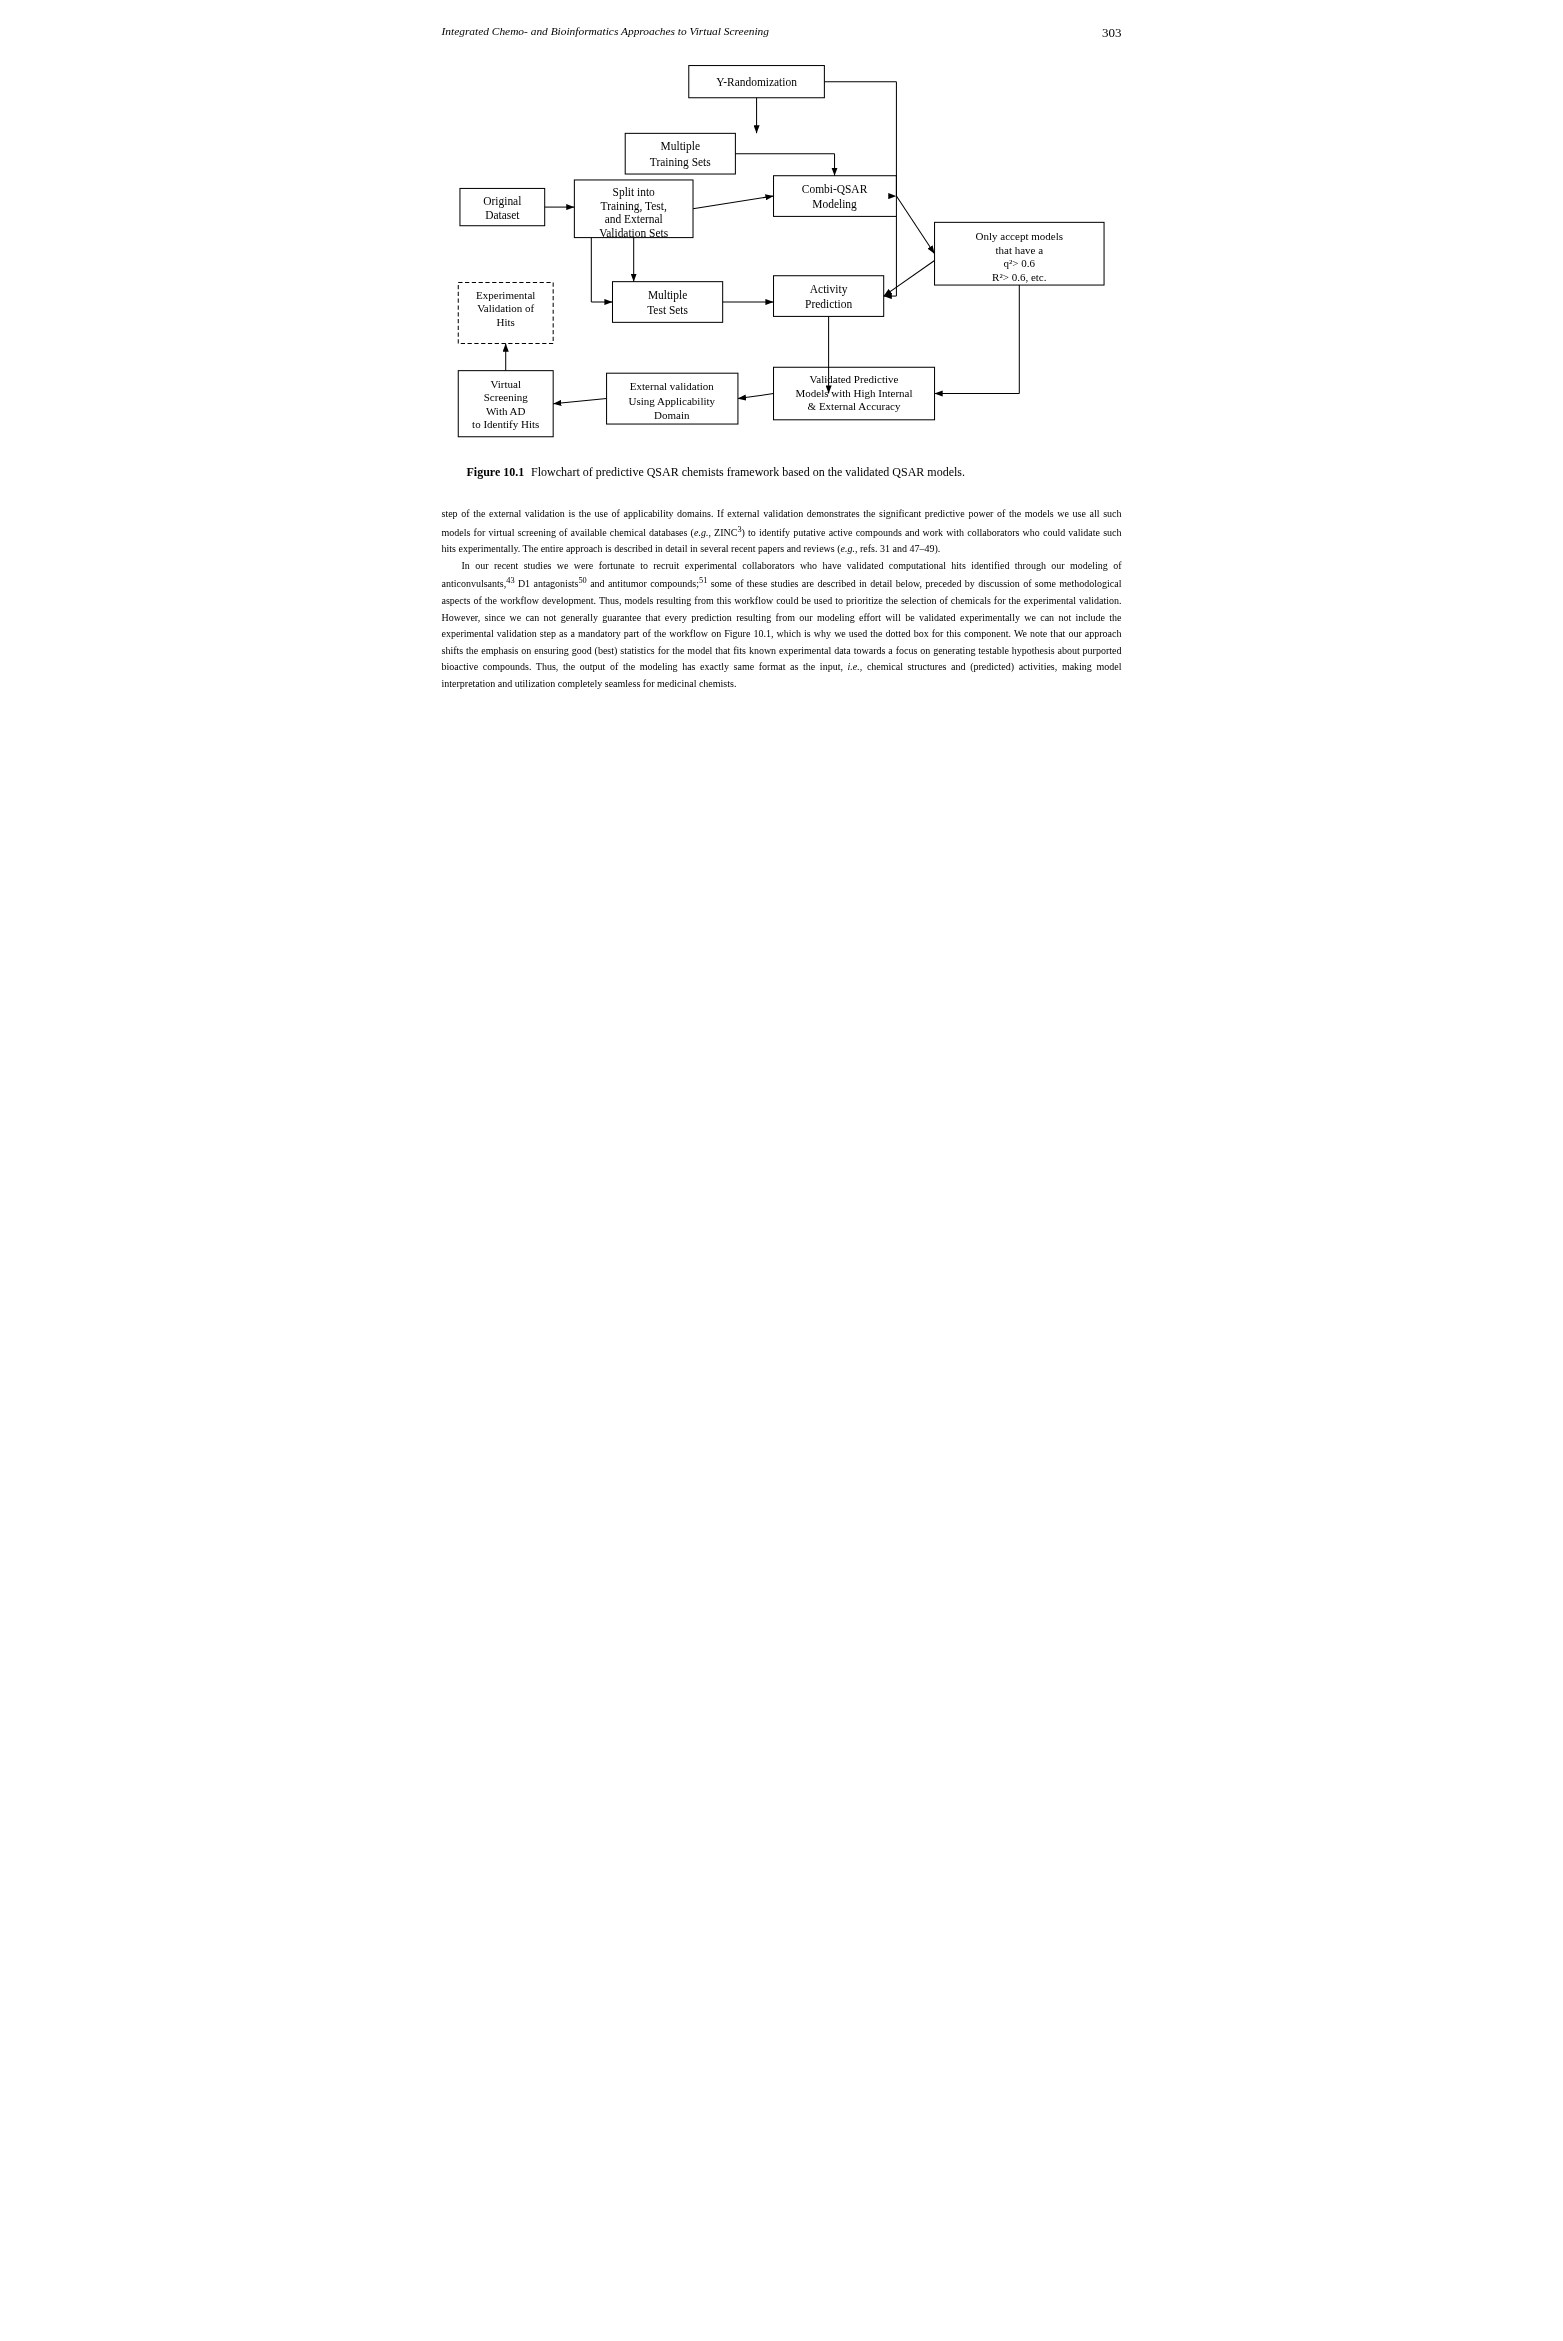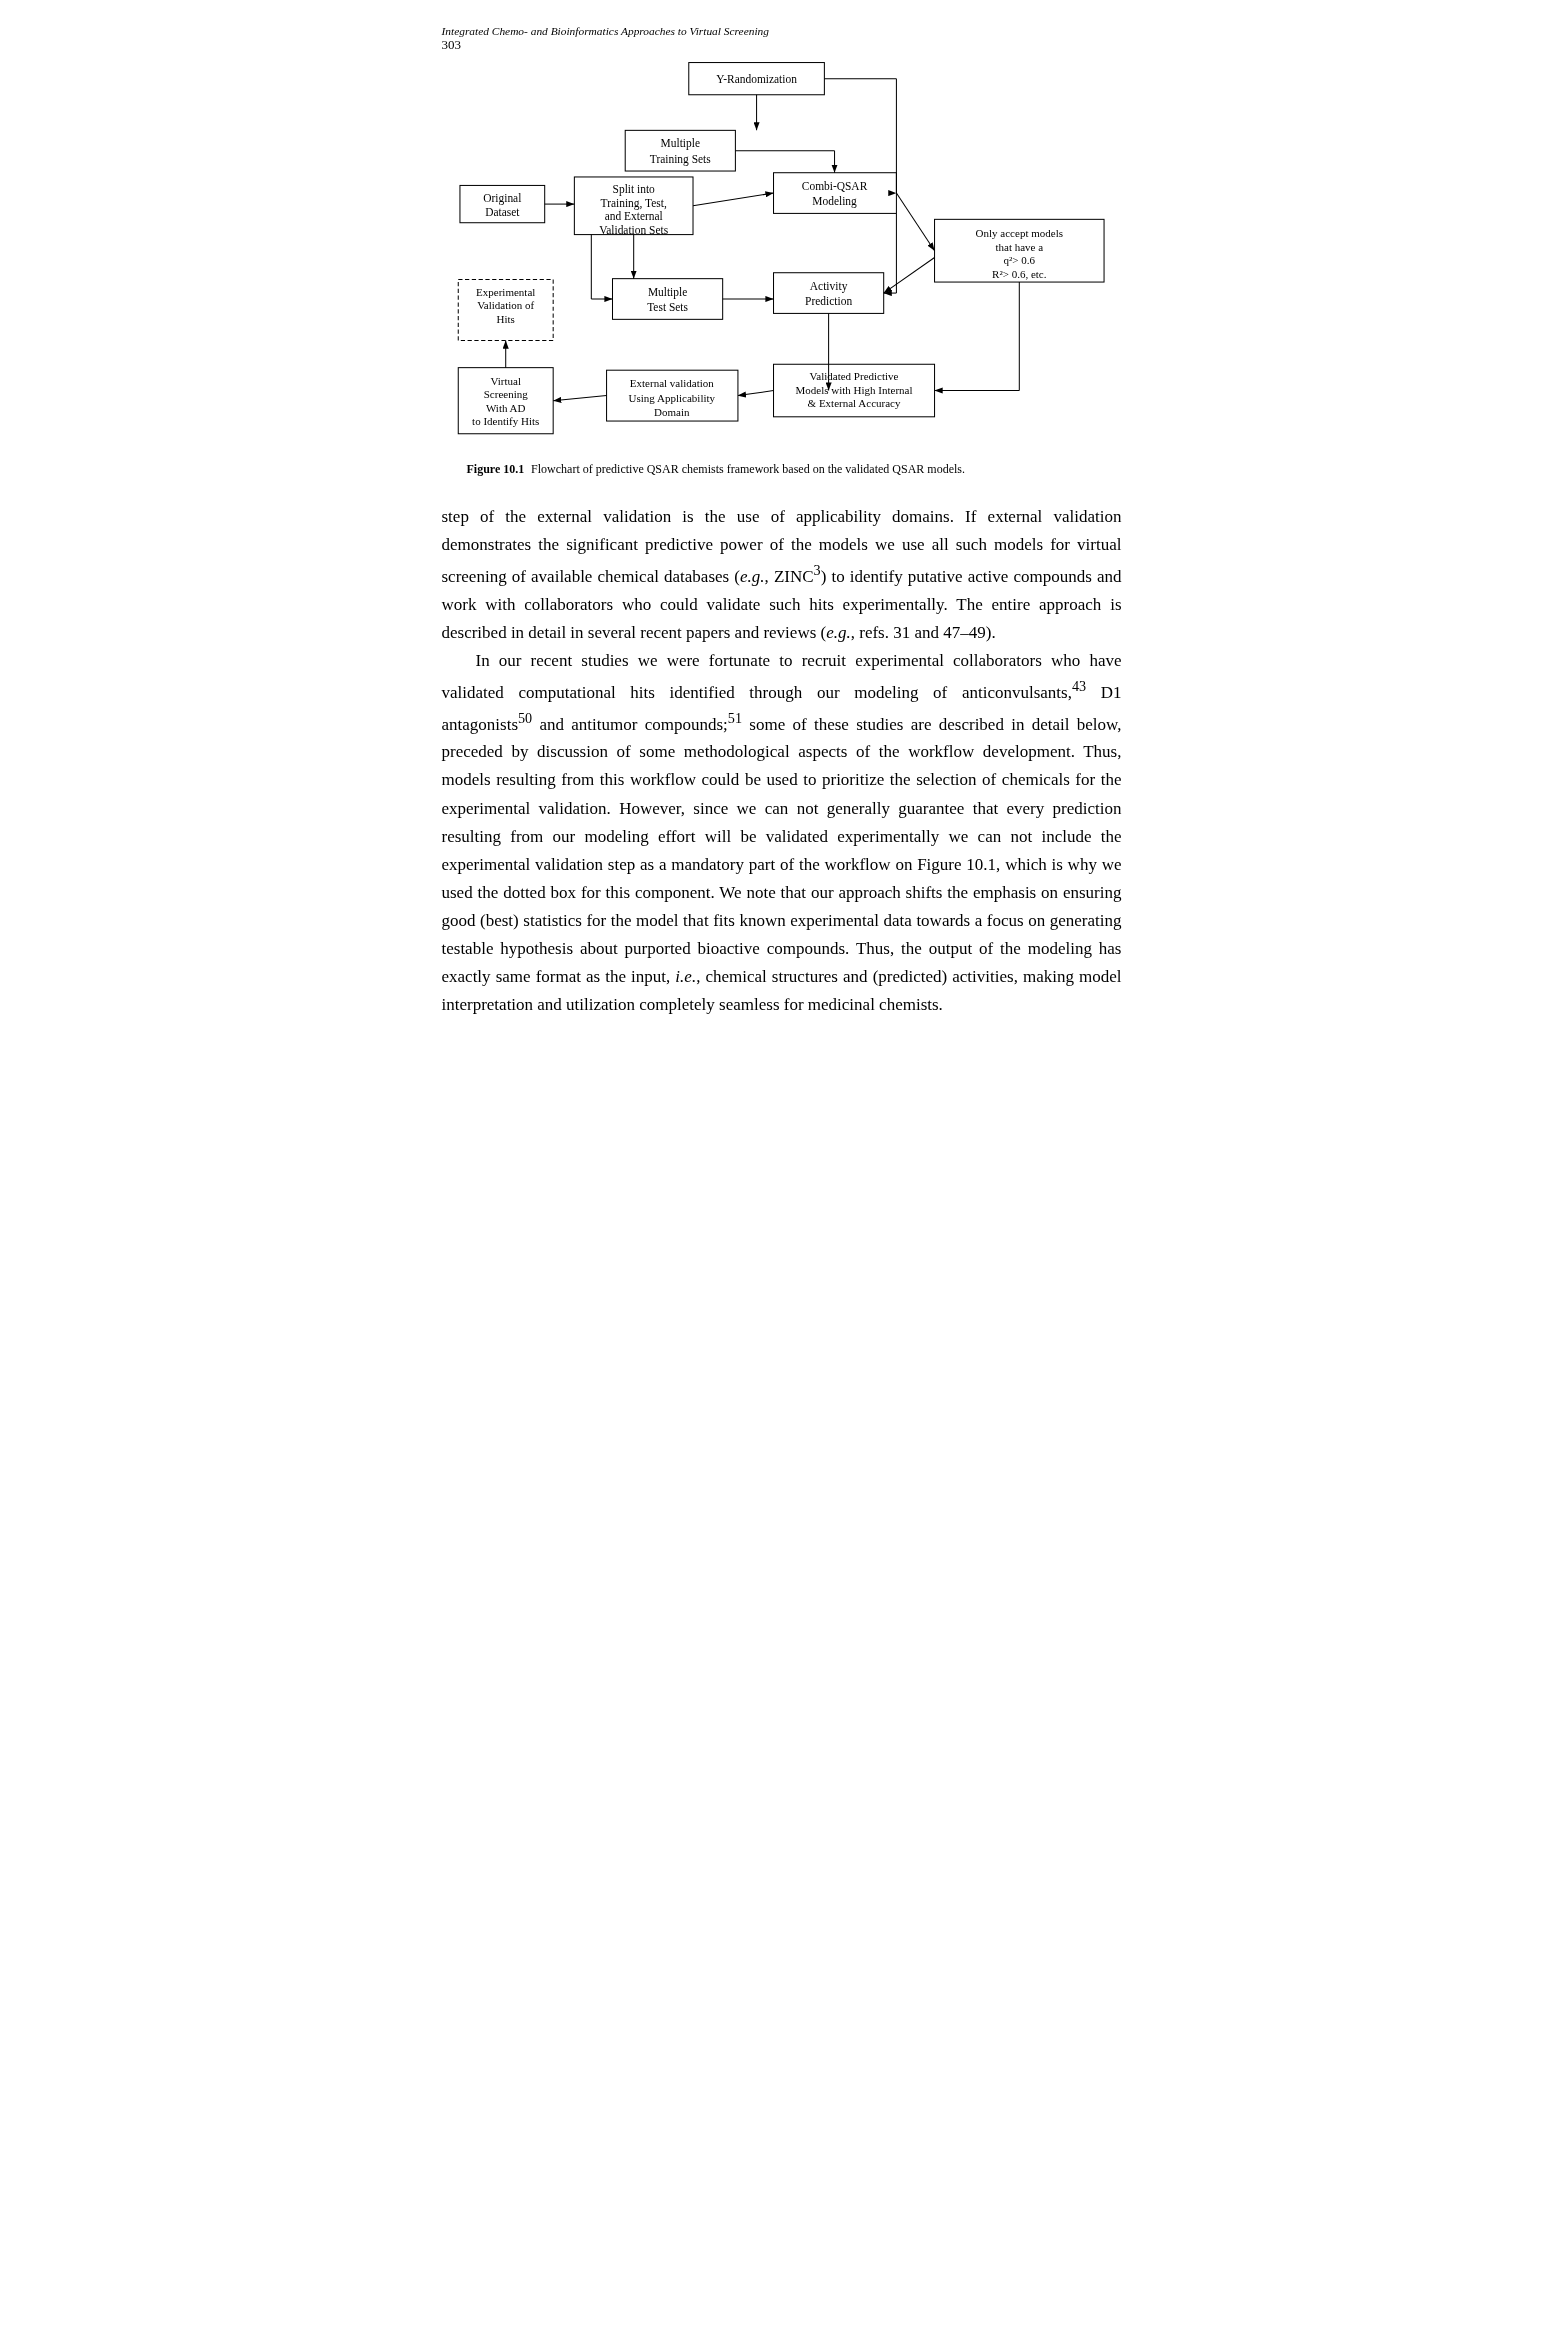--- a/index.html
+++ b/index.html
@@ -10,24 +10,23 @@
       color: #000;
       width: 782px;
       margin: 0 auto;
       padding: 25.4px 51px 51px 51px;
     }
 
     .page-header {
       display: flex;
       justify-content: space-between;
       align-items: flex-start;
-      margin-bottom: 1px;
+      margin-bottom: 16px;
       font-style: italic;
       font-size: 11.4px;
-      flex-direction: column;
     }
 
     .page-number {
       font-style: normal;
       font-size: 13px;
     }
 
     
     .flowchart-container {
       width: 100%;
@@ -50,21 +49,21 @@
       padding-left: 25px;
     }
 
     .figure-caption .fig-label {
       font-weight: bold;
       white-space: nowrap;
     }
 
     
     .body-text {
-      font-size: 17px;
+      font-size: 10px;
       line-height: 1.65;
       text-align: justify;
       margin-bottom: 9px;
     }
 
     .body-text p {
       margin-bottom: 0;
     }
 
     .body-text p + p {

